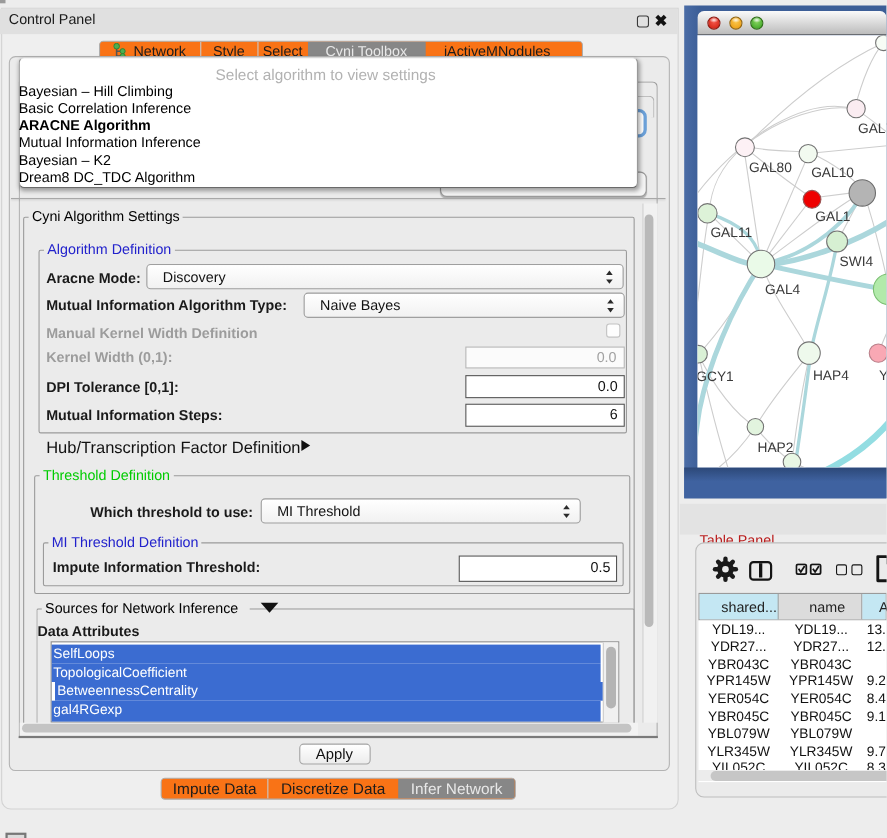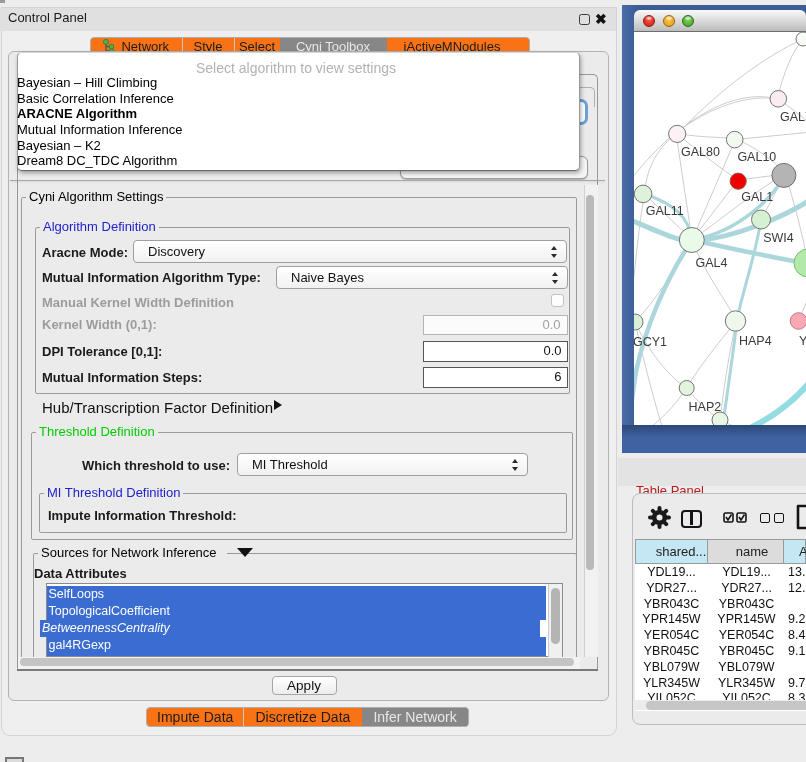--- a/index.html
+++ b/index.html
@@ -166,30 +166,31 @@
   <div class="flabel" style="left:82px; top:458px;">Which threshold to use:</div>
   <div class="combo" style="left:237px; top:453px; width:291px; height:23px;">MI Threshold<span class="carr">
         <i class="up"></i>
         <i class="dn"></i>
       </span></div>
 
   <div class="fs" id="fs4" style="left:39px; top:493px; width:528px; height:40px;">
       <b class="lab" style="color:#2222cc;">MI Threshold Definition</b>
     </div>
   <div class="flabel" style="left:48px; top:508px;">Impute Information Threshold:</div>
+  <div class="field" style="left:417px; top:504.5px; width:144px; height:24px; line-height:20px;">0.5</div>
 
   <div class="fs" id="fs5" style="left:33px; top:553px; width:544px; height:109px; border-bottom:none;">
       <b class="lab">Sources for Network Inference &nbsp;</b>
     </div>
   <div class="abs" style="left:237px; top:548px; width:0; height:0; border-left:8px solid transparent; border-right:8px solid transparent; border-top:9.5px solid #111; z-index:5;"></div>
   <div class="flabel" style="left:34px; top:566px;">Data Attributes</div>
   <div class="abs" id="listbox"></div>
   <div class="li" style="left:46.5px; top:585.5px;">SelfLoops</div>
   <div class="li" style="left:46.5px; top:602.8px;">TopologicalCoefficient</div>
-  <div class="li" style="left:40px; top:620.1px;font-style:italic;">BetweennessCentrality</div>
+  <div class="li" style="left:50px; top:620.1px;">BetweennessCentrality</div>
   <div class="li" style="left:46.5px; top:637.4px; height:18.5px;">gal4RGexp</div>
   <div class="abs" id="lb-vscroll"></div>
   <div class="abs" id="lb-vthumb"></div>
   <div class="abs" id="lb-hscroll"></div>
   <div class="abs" id="lb-hthumb"></div>
   <div class="abs" id="vp-bottom"></div>
 
   <div class="abs" id="apply">Apply</div>
   <div class="abs tabbar" id="tabbar2">
     <div class="tab" style="width:96.4px;">Impute Data</div>

